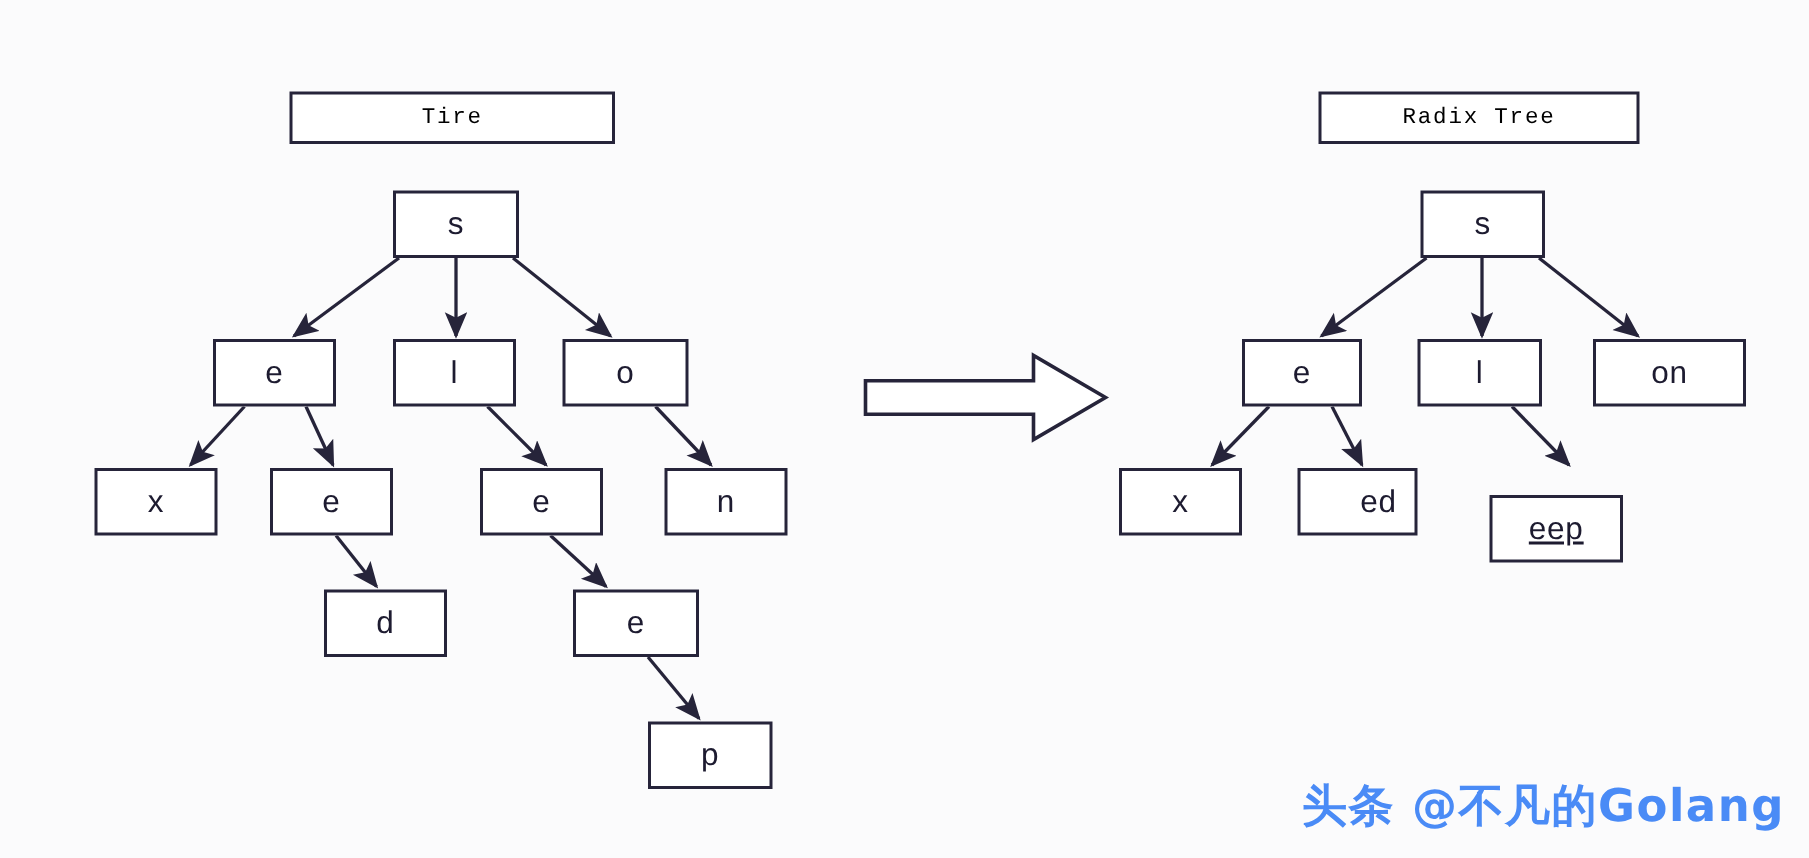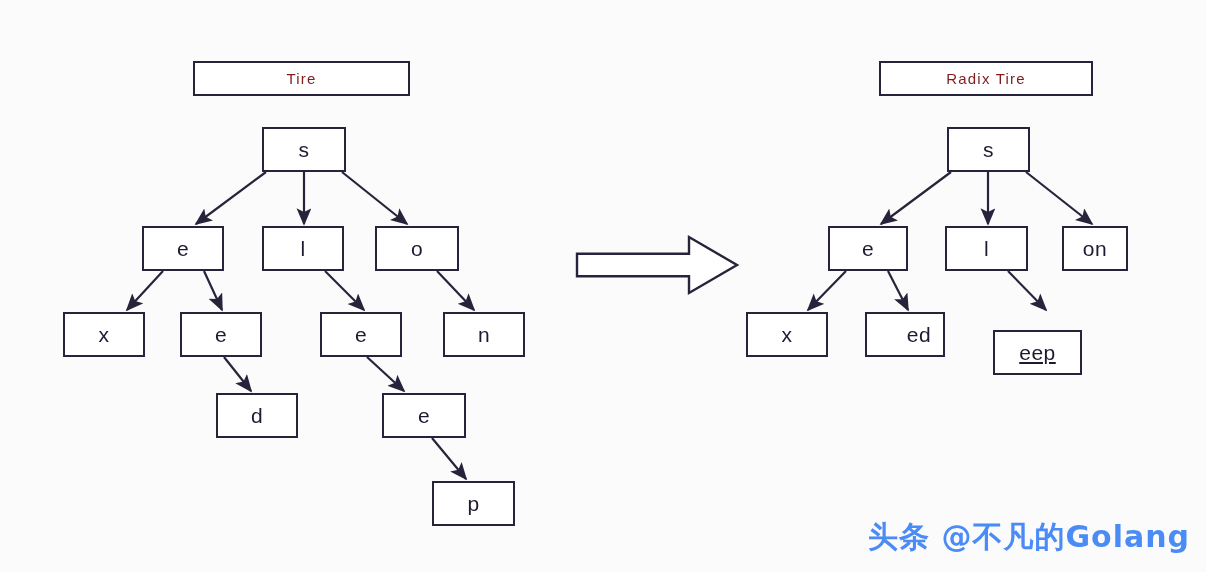--- a/index.html
+++ b/index.html
@@ -46,22 +46,22 @@
     z-index: 3;
   }
   .title-box {
     position: absolute;
     box-sizing: border-box;
     background: #ffffff;
     border: 2px solid #26243a;
     display: flex;
     align-items: center;
     justify-content: center;
-    color: #7f1d1d;
-    font-family: Liberation Sans, sans-serif;
+    color: #000000;
+    font-family: Liberation Mono, monospace;
     font-size: 15px;
     letter-spacing: 1.2px;
     z-index: 3;
   }
   .watermark {
     position: absolute;
     right: 16px;
     bottom: 14px;
     font-family: "DejaVu Sans", sans-serif;
     font-size: 30px;
@@ -76,21 +76,21 @@
 </head>
 <body>
 
 <div id="canvas">
 
   <div class="title-box" id="left-title" style="left: 193px; top: 61px; width: 217px; height: 35px;">
     <span>Tire</span>
   </div>
 
   <div class="title-box" id="right-title" style="left: 879px; top: 61px; width: 214px; height: 35px;">
-    <span>Radix Tire</span>
+    <span>Radix Tree</span>
   </div>
 
   <svg class="svg-layer" id="connectors" viewBox="0 0 1206 572" xmlns="http://www.w3.org/2000/svg">
     <defs>
       <marker id="arrowhead" markerWidth="9" markerHeight="9" refX="7.2" refY="3.4" orient="auto" markerUnits="strokeWidth">
         <path d="M0,0 L8,3.4 L0,6.8 L1.7,3.4 Z" fill="#26243a"></path>
       </marker>
     </defs>
     <g id="edge-group">
         <line x1="266" y1="172" x2="196" y2="224" stroke="#26243a" stroke-width="2.2" marker-end="url(#arrowhead)"></line>
@@ -154,21 +154,21 @@
       </div>
       <div class="node" style="left: 947px; top: 127px; width: 83px; height: 45px;">
         <span>s</span>
       </div>
       <div class="node" style="left: 828px; top: 226px; width: 80px; height: 45px;">
         <span>e</span>
       </div>
       <div class="node" style="left: 945px; top: 226px; width: 83px; height: 45px;">
         <span>l</span>
       </div>
-      <div class="node" style="left: 1062px; top: 226px; width: 66px; height: 45px;">
+      <div class="node" style="left: 1062px; top: 226px; width: 102px; height: 45px;">
         <span>on</span>
       </div>
       <div class="node" style="left: 746px; top: 312px; width: 82px; height: 45px;">
         <span>x</span>
       </div>
       <div class="node" style="left: 865px; top: 312px; width: 80px; height: 45px; padding-left: 28px;">
         <span>ed</span>
       </div>
       <div class="node" style="left: 993px; top: 330px; width: 89px; height: 45px; text-decoration: underline;">
         <span>eep</span>

